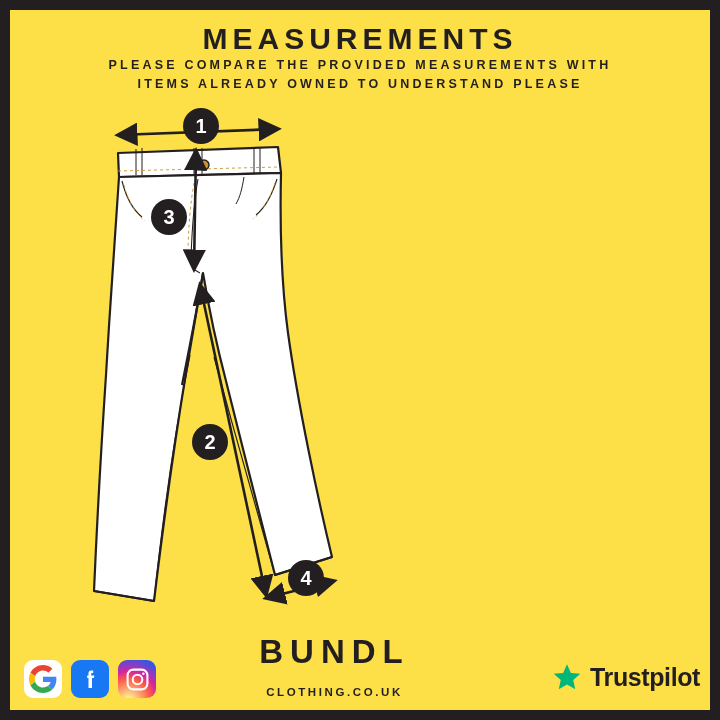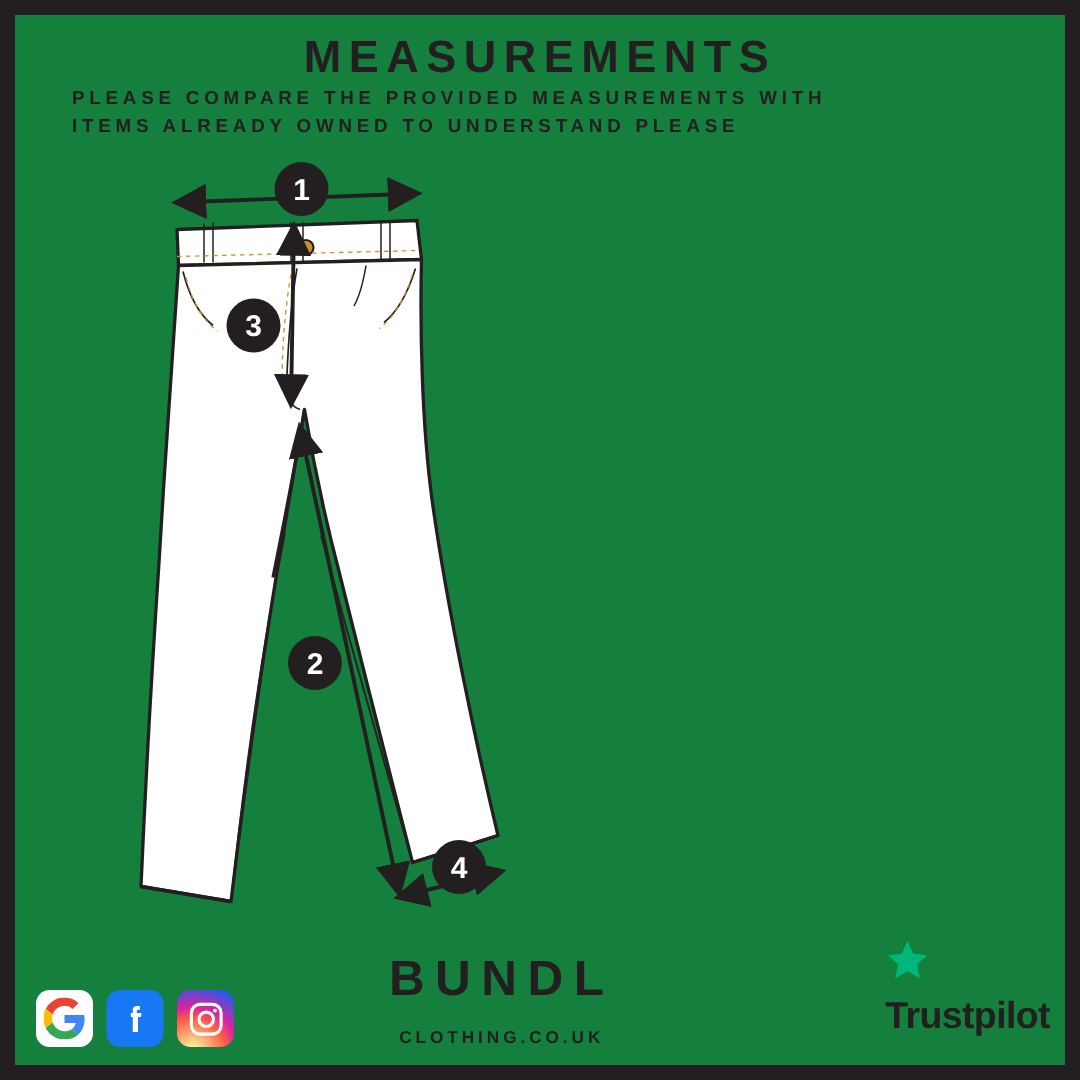--- a/index.html
+++ b/index.html
@@ -10,21 +10,21 @@
     width: 720px;
     height: 720px;
     background: #ffffff;
     font-family: "Liberation Sans", sans-serif;
     overflow: hidden;
   }
   #page {
     position: relative;
     width: 720px;
     height: 720px;
-    background: #15803d;
+    background: #fde047;
     box-sizing: border-box;
   }
   
   .frame-border {
     position: absolute;
     background: #231f20;
   }
   .frame-top    { left: 0; top: 0; width: 720px; height: 10px; }
   .frame-bottom { left: 0; bottom: 0; width: 720px; height: 10px; }
   .frame-left   { left: 0; top: 0; width: 10px; height: 720px; }
@@ -37,22 +37,23 @@
     width: 720px;
     text-align: center;
     font-size: 30px;
     font-weight: bold;
     letter-spacing: 5px;
     color: #231f20;
   }
   .subtitle {
     position: absolute;
     top: 56px;
-    left: 48px;
+    left: 60px;
     width: 600px;
+    text-align: center;
     font-size: 12.5px;
     font-weight: bold;
     letter-spacing: 3.2px;
     line-height: 19px;
     color: #231f20;
   }
 
   .diagram {
     position: absolute;
     left: 70px;
@@ -124,23 +125,22 @@
     letter-spacing: 2.6px;
     color: #231f20;
     margin-top: 16px;
   }
 
   .trustpilot {
     position: absolute;
     right: 20px;
     bottom: 28px;
     display: flex;
-    align-items: flex-start;
+    align-items: center;
     gap: 8px;
-    flex-direction: column;
   }
   .tp-text {
     font-size: 25px;
     font-weight: bold;
     letter-spacing: -0.4px;
     color: #231f20;
   }
 </style>
 </head>
 <body>

